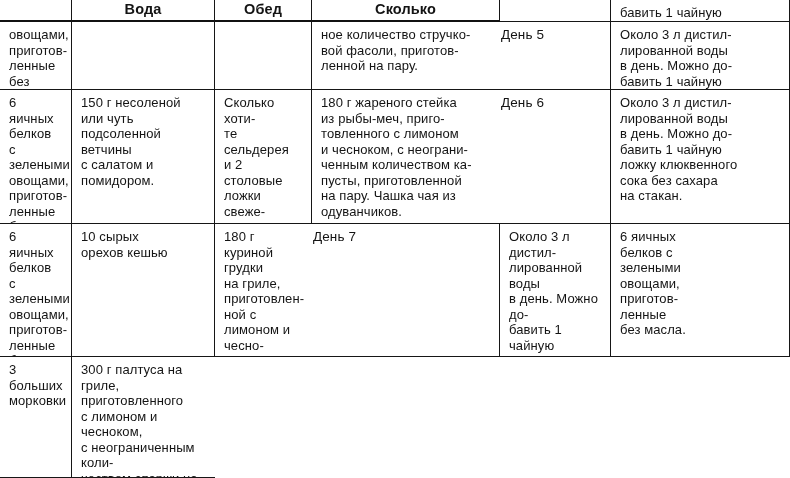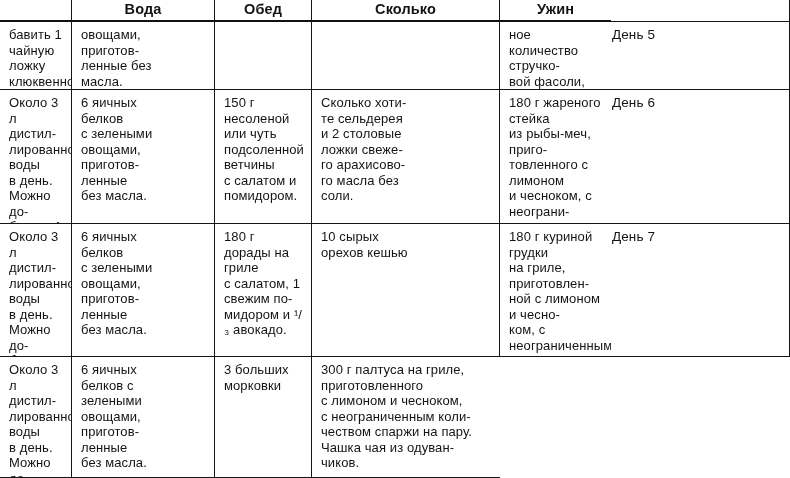--- a/index.html
+++ b/index.html
@@ -42,21 +42,20 @@
 </style>
 </head>
 <body>
 
 <div class="table">
 
   <div class="cell header day"></div>
   <div class="cell header">Вода</div>
   <div class="cell header">Обед</div>
   <div class="cell header">Сколько</div>
-  <div class="cell header last-col">Ужин</div>
 
   <div class="cell day"></div>
   <div class="cell">бавить 1 чайную
 ложку клюквенного
 сока без сахара
 на стакан.</div>
   <div class="cell">овощами,
 приготов-
 ленные без
 масла.</div>
@@ -108,23 +107,20 @@
 ложку клюквенного
 сока без сахара
 на стакан.</div>
   <div class="cell">6 яичных
 белков
 с зелеными
 овощами,
 приготов-
 ленные
 без масла.</div>
-  <div class="cell">180 г дорады на гриле
-с салатом, 1 свежим по-
-мидором и ¹/₃ авокадо.</div>
   <div class="cell">10 сырых
 орехов кешью</div>
   <div class="cell last-col">180 г куриной грудки
 на гриле, приготовлен-
 ной с лимоном и чесно-
 ком, с неограниченным
 количеством брокколи
 и цветной капусты
 на пару. Чашка чая
 из одуванчиков.</div>

